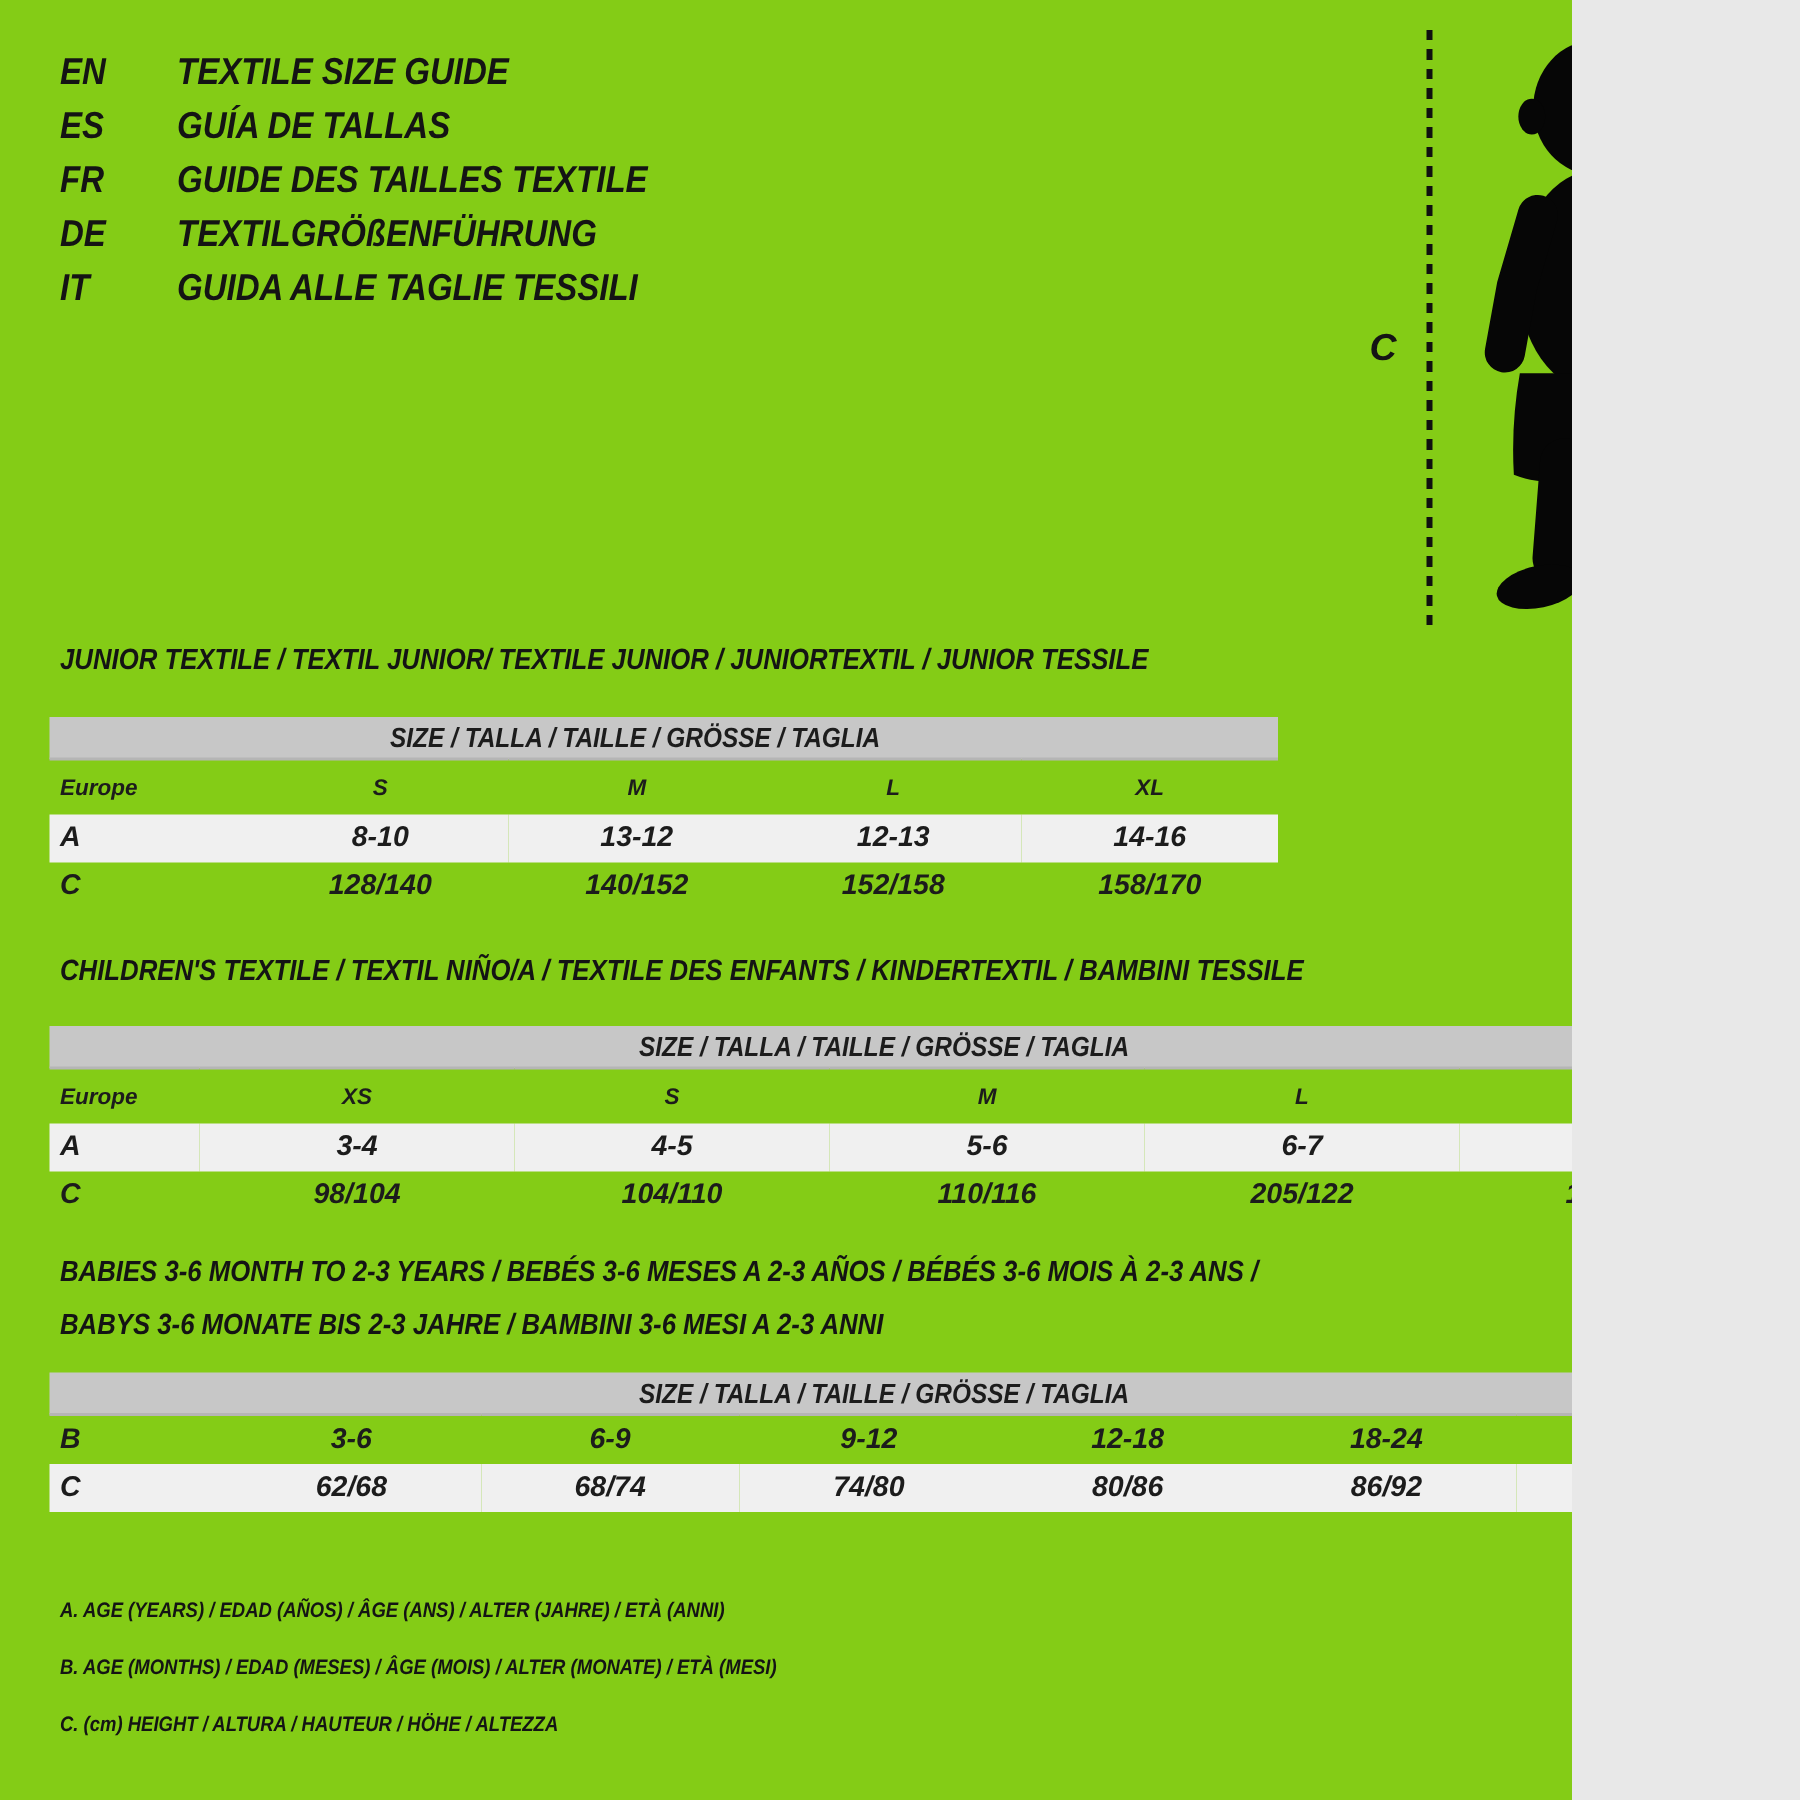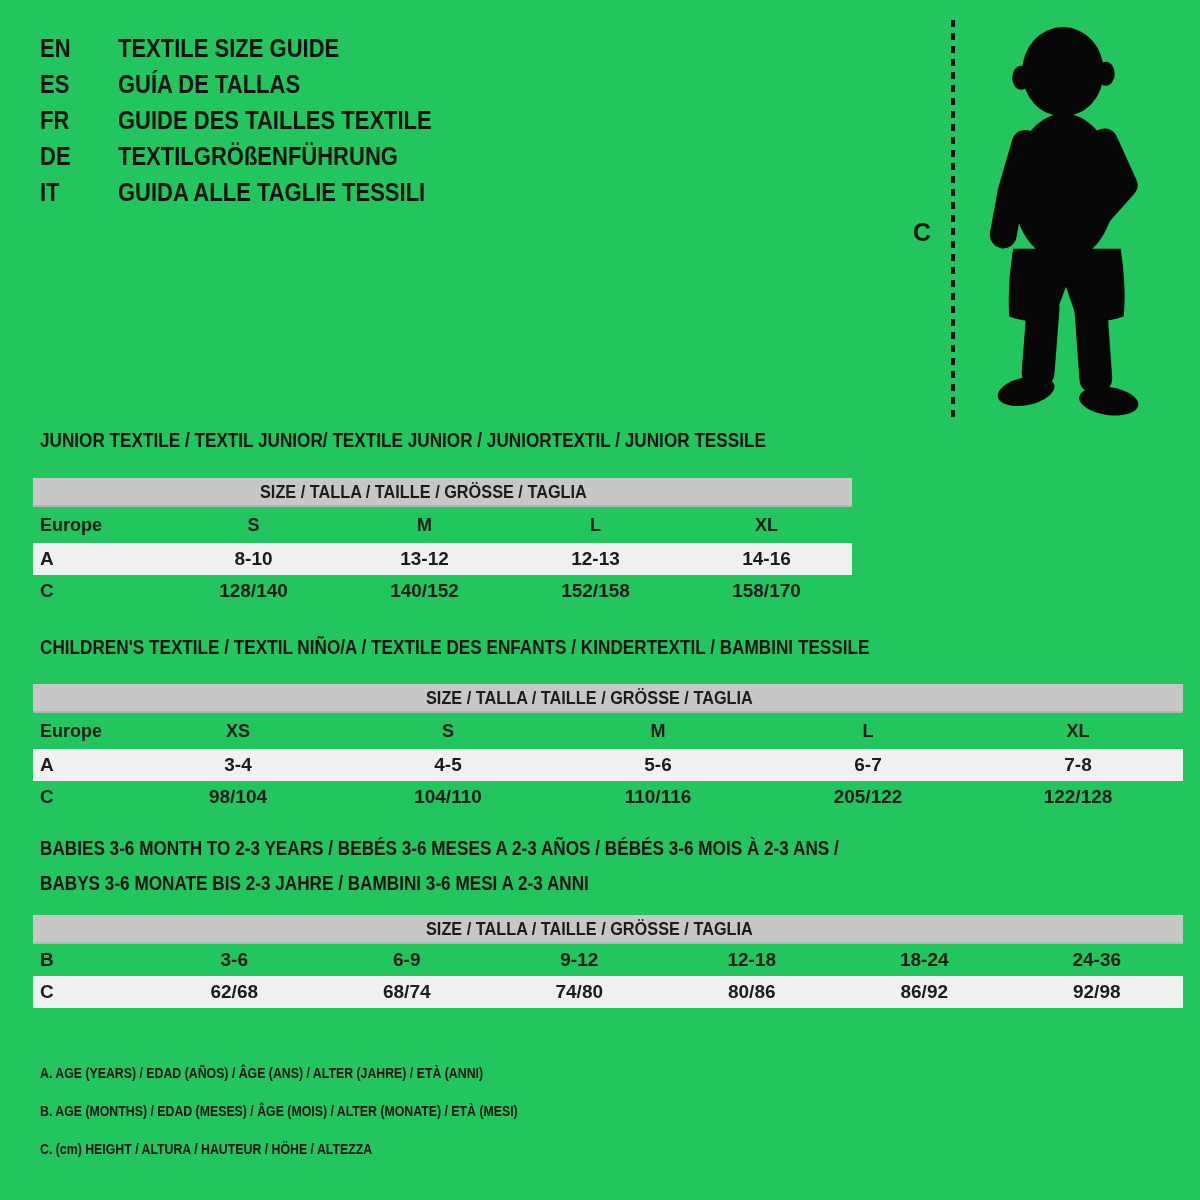--- a/index.html
+++ b/index.html
@@ -1,18 +1,18 @@
 <!DOCTYPE html>
 <html><head>
 <meta charset="utf-8">
 <style>
   html,body{margin:0;padding:0;background:#e8e8e8;}
   .page{
-    position:relative;width:1200px;height:1200px;background:#22c55e;
-    font-family:"Liberation Sans",sans-serif;color:#141414;overflow:hidden;
+    position:relative;width:1048px;height:1200px;background:#84cc16;
+    font-family:"Liberation Sans",sans-serif;color:#141414;overflow:hidden;font-style:italic;
   }
   .cond{display:inline-block;transform:scaleX(.88);transform-origin:0 50%;white-space:nowrap;}
 
   
   .header-block{position:absolute;left:40px;top:30px;}
   .lang-row{display:flex;height:36px;align-items:center;font-size:25px;font-weight:bold;}
   .lang-code{width:78px;}
 
   
   .figure-block{position:absolute;left:905px;top:14px;width:270px;height:414px;}
@@ -26,21 +26,21 @@
   .section-title{font-size:19.5px;font-weight:bold;margin:0;padding-left:7px;line-height:24px;}
   .two-line .line{display:block;line-height:35px;}
 
   table.size-table{border-collapse:collapse;table-layout:fixed;font-weight:bold;}
   .w-junior{width:819px;margin-top:26px;}
   .w-wide{width:1150px;margin-top:25px;}
   .size-table td{padding:0;text-align:center;font-size:19px;color:#1c1c1c;}
   .size-table td.lbl{text-align:left;padding-left:7px;}
   tr.bar td{background:#c7c7c7;height:27px;text-align:center;padding-left:7px;
     font-size:18.5px;border-bottom:2px solid #b5b5b5;}
-  tr.head td{height:36px;font-size:18px;}
+  tr.head td{height:36px;font-size:15px;}
   tr.data td{height:32px;}
   tr.shaded td{background:#f0f0f0;}
 
   .mt-children{margin-top:28px;}
   .mt-babies{margin-top:18px;}
   .babies-gap{margin-top:14px !important;}
 
   .legend{margin-top:46px;padding-left:7px;font-size:14px;font-weight:bold;}
   .legend .legend-line{line-height:38px;}
 </style>

